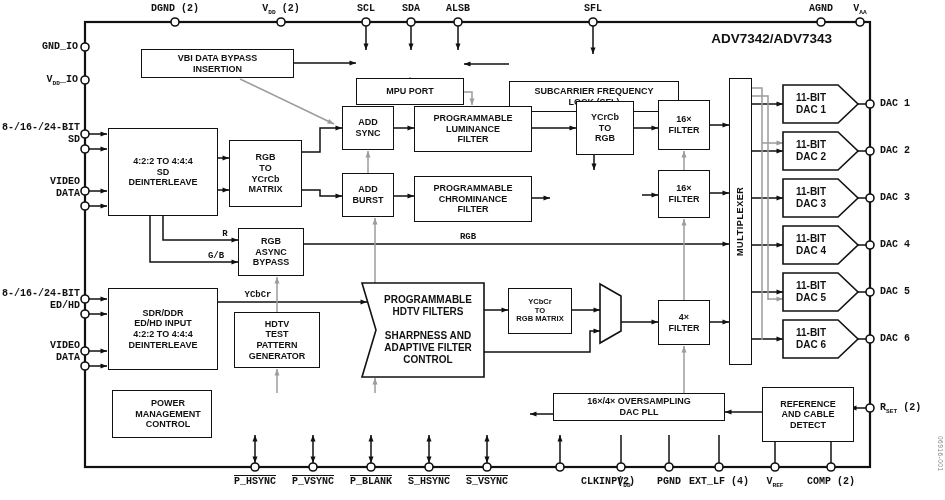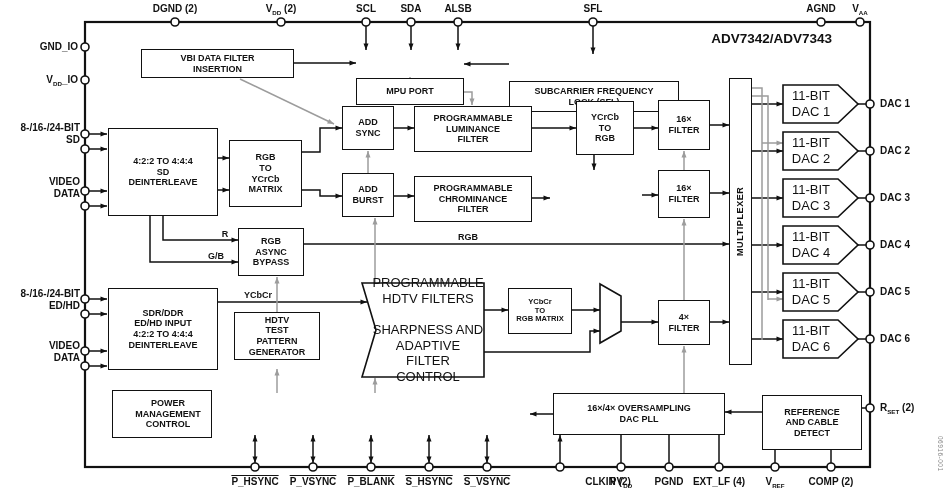--- a/index.html
+++ b/index.html
@@ -6,22 +6,22 @@
   .stage{position:relative;width:945px;height:500px;background:#fff;
          font-family:"Liberation Sans",sans-serif;overflow:hidden;color:#111;}
   #wire-layer{position:absolute;left:0;top:0;z-index:1;}
   #node-layer{position:absolute;left:0;top:0;width:945px;height:500px;z-index:2;pointer-events:none;}
   .block{position:absolute;box-sizing:border-box;background:#fff;border:1.6px solid #111;
          display:flex;align-items:center;justify-content:center;text-align:center;
          font-weight:bold;font-size:9px;line-height:1.18;white-space:pre-line;}
   .block.vertical{writing-mode:vertical-rl;transform:rotate(180deg);letter-spacing:.6px;}
   .block.tiny{font-size:7.6px;}
   .shape-label{position:absolute;display:flex;align-items:center;justify-content:center;
-         text-align:center;font-weight:normal;font-size:13px;line-height:1.2;white-space:pre-line;}
-  .lbl{position:absolute;font-weight:bold;font-size:10px;white-space:pre-line;line-height:1.15;}
+         text-align:center;font-weight:bold;font-size:10px;line-height:1.2;white-space:pre-line;}
+  .lbl{position:absolute;font-weight:bold;font-size:10px;white-space:pre-line;line-height:1.15;font-family:Liberation Mono, monospace;}
   .lbl.center{transform:translateX(-50%);text-align:center;}
   .lbl.right{transform:translateX(-100%);text-align:right;padding-left:24px;}
   .lbl.wire{font-size:9px;}
   .lbl.overline{text-decoration:overline;}
   sub{font-size:0.62em;}
   .chip-title{position:absolute;left:660px;top:31px;width:172px;text-align:right;
          font-weight:bold;font-size:13.5px;z-index:3;}
   .watermark{position:absolute;right:1px;bottom:28px;writing-mode:vertical-rl;
          font-size:6.5px;color:#888;letter-spacing:.5px;z-index:3;}
 </style>
@@ -234,21 +234,21 @@
       <div class="shape-label" style="left: 785px; top: 139px; width: 52px; height: 24px;">11-BIT
 DAC 2</div>
       <div class="shape-label" style="left: 785px; top: 186px; width: 52px; height: 24px;">11-BIT
 DAC 3</div>
       <div class="shape-label" style="left: 785px; top: 233px; width: 52px; height: 24px;">11-BIT
 DAC 4</div>
       <div class="shape-label" style="left: 785px; top: 280px; width: 52px; height: 24px;">11-BIT
 DAC 5</div>
       <div class="shape-label" style="left: 785px; top: 327px; width: 52px; height: 24px;">11-BIT
 DAC 6</div>
-      <div class="block" style="left: 141px; top: 49px; width: 153px; height: 29px;">VBI DATA FILTER
+      <div class="block" style="left: 141px; top: 49px; width: 153px; height: 29px;">VBI DATA BYPASS
 INSERTION</div>
       <div class="block" style="left: 356px; top: 50px; width: 108px; height: 27px; margin-top: 28px;">MPU PORT</div>
       <div class="block" style="left: 509px; top: 54px; width: 170px; height: 31px; margin-top: 27px;">SUBCARRIER FREQUENCY
 LOCK (SFL)</div>
       <div class="block" style="left: 108px; top: 128px; width: 110px; height: 88px;">4:2:2 TO 4:4:4
 SD
 DEINTERLEAVE</div>
       <div class="block" style="left: 229px; top: 140px; width: 73px; height: 67px;">RGB
 TO
 YCrCb
@@ -271,35 +271,35 @@
       <div class="block" style="left: 658px; top: 170px; width: 52px; height: 48px;">16×
 FILTER</div>
       <div class="block vertical" style="left: 729px; top: 78px; width: 23px; height: 287px;">MULTIPLEXER</div>
       <div class="block" style="left: 238px; top: 228px; width: 66px; height: 48px;">RGB
 ASYNC
 BYPASS</div>
       <div class="block" style="left: 108px; top: 288px; width: 110px; height: 82px;">SDR/DDR
 ED/HD INPUT
 4:2:2 TO 4:4:4
 DEINTERLEAVE</div>
-      <div class="block" style="left: 234px; top: 312px; width: 86px; height: 48px;">HDTV
+      <div class="block" style="left: 234px; top: 312px; width: 86px; height: 56px;">HDTV
 TEST
 PATTERN
 GENERATOR</div>
       <div class="block tiny" style="left: 508px; top: 288px; width: 64px; height: 46px;">YCbCr
 TO
 RGB MATRIX</div>
       <div class="block" style="left: 658px; top: 300px; width: 52px; height: 45px;">4×
 FILTER</div>
       <div class="block" style="left: 112px; top: 390px; width: 100px; height: 48px; padding-left: 12px;">POWER
 MANAGEMENT
 CONTROL</div>
-      <div class="block" style="left: 553px; top: 393px; width: 172px; height: 42px;">16×/4× OVERSAMPLING
+      <div class="block" style="left: 553px; top: 393px; width: 172px; height: 28px;">16×/4× OVERSAMPLING
 DAC PLL</div>
-      <div class="block" style="left: 762px; top: 395px; width: 100px; height: 55px;">REFERENCE
+      <div class="block" style="left: 762px; top: 387px; width: 92px; height: 55px;">REFERENCE
 AND CABLE
 DETECT</div>
       <div class="lbl center" style="left: 175px; top: 3px;">DGND (2)</div>
       <div class="lbl center" style="left: 281px; top: 3px;">V<sub>DD</sub> (2)</div>
       <div class="lbl center" style="left: 366px; top: 3px;">SCL</div>
       <div class="lbl center" style="left: 411px; top: 3px;">SDA</div>
       <div class="lbl center" style="left: 458px; top: 3px;">ALSB</div>
       <div class="lbl center" style="left: 593px; top: 3px;">SFL</div>
       <div class="lbl center" style="left: 821px; top: 3px;">AGND</div>
       <div class="lbl center" style="left: 860px; top: 3px;">V<sub>AA</sub></div>

